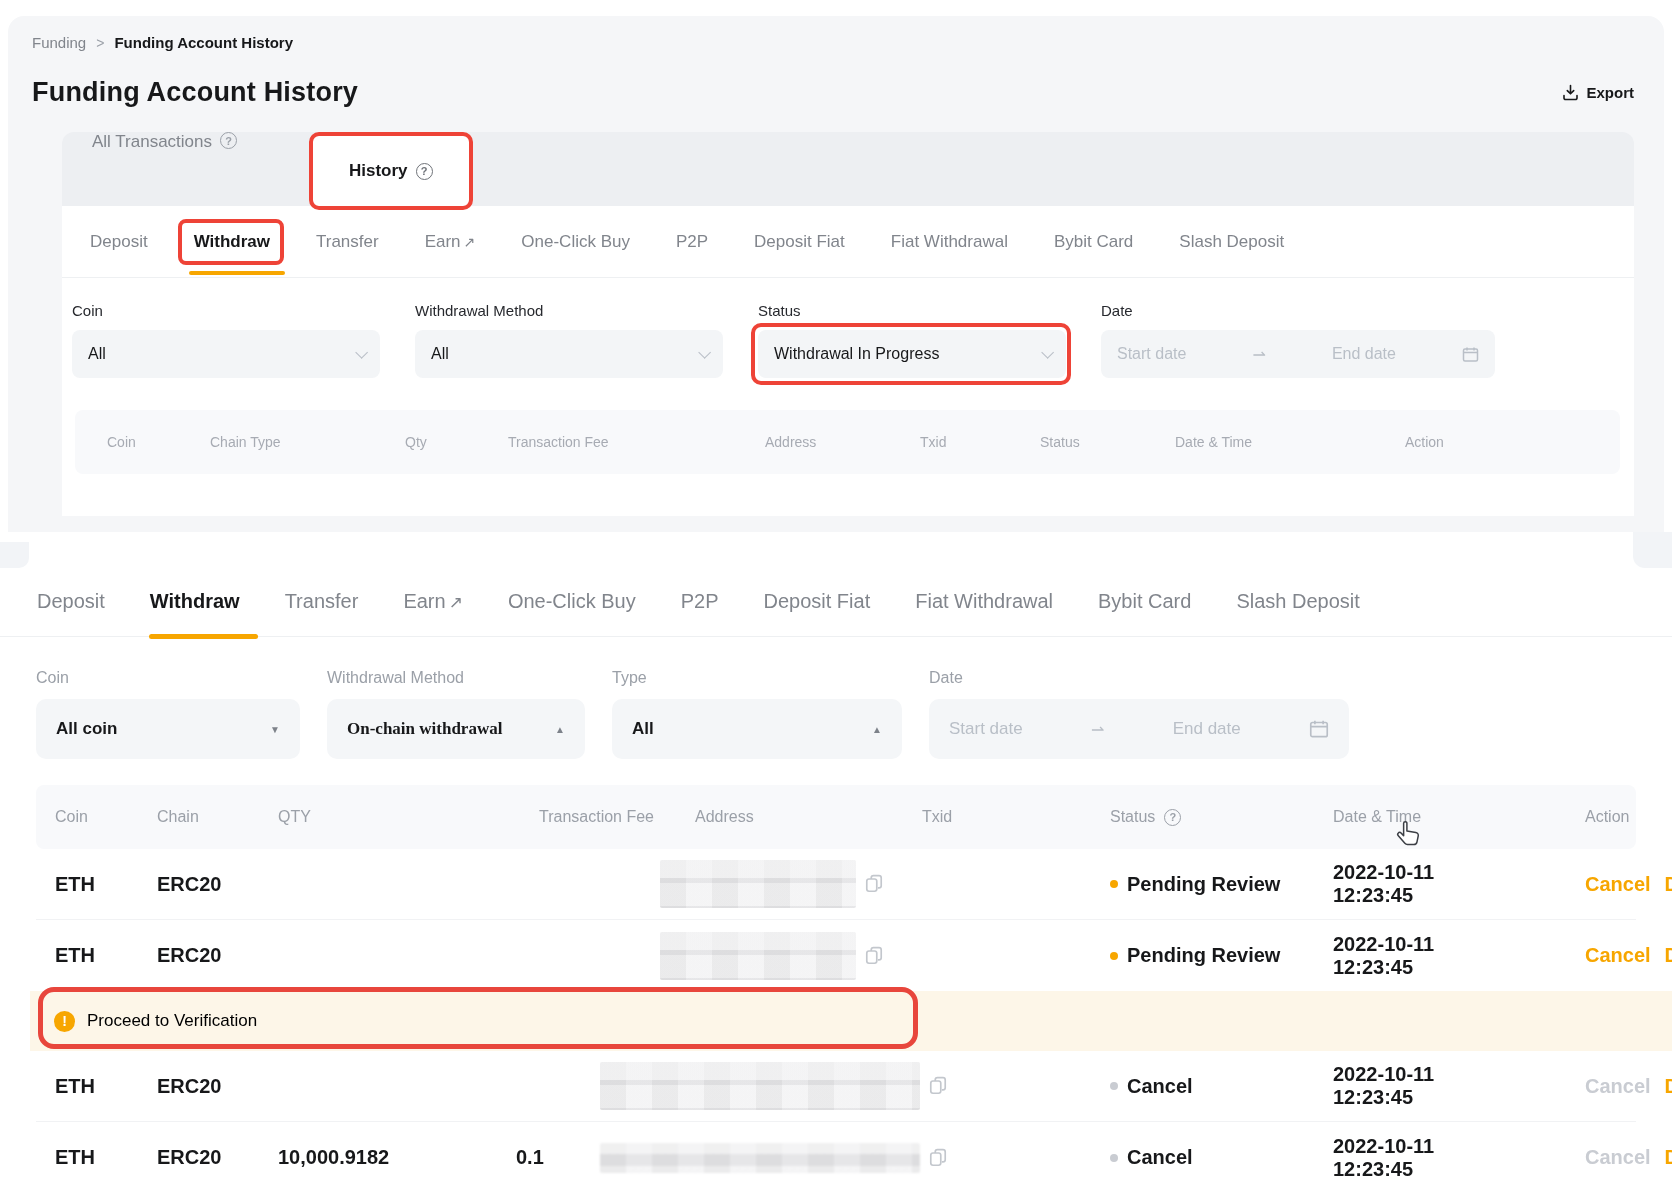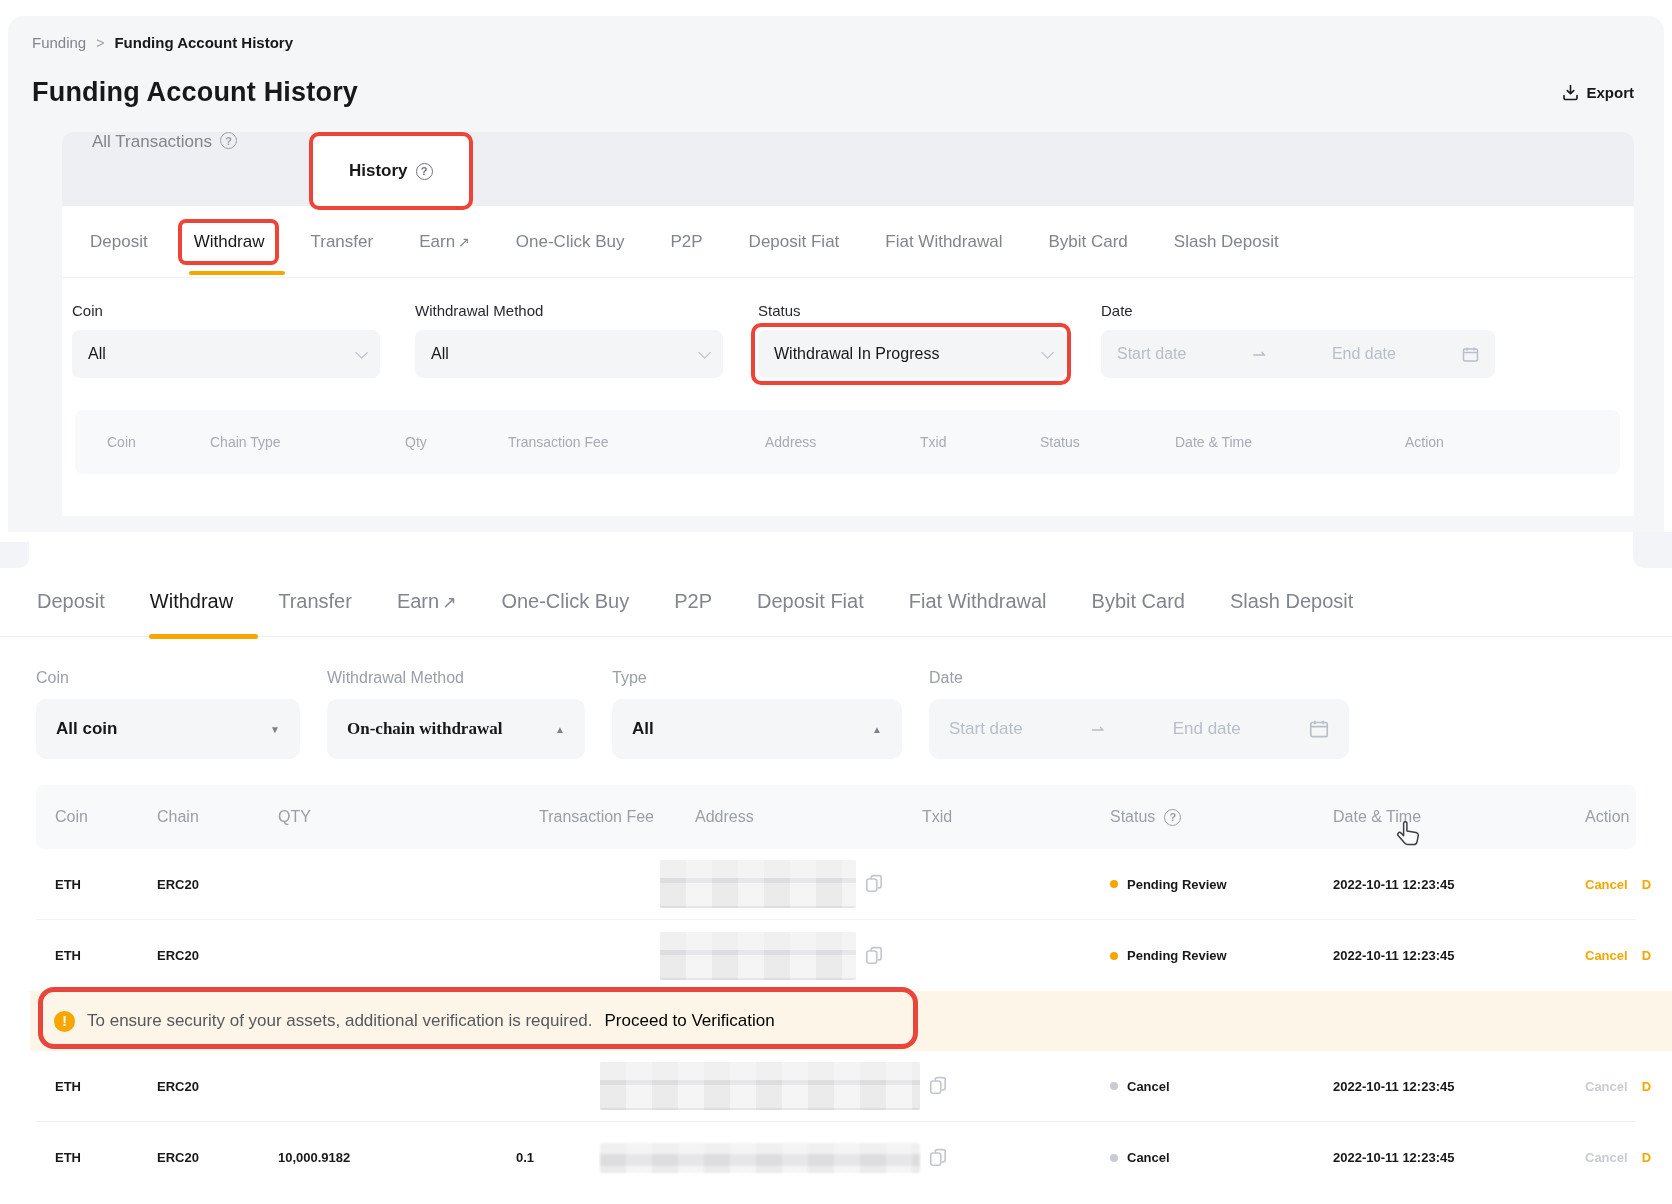--- a/index.html
+++ b/index.html
@@ -25,21 +25,21 @@
     border:4px solid #ee4337; border-radius:10px; font-size:17px; font-weight:700; color:#17181a;
     margin-bottom:-4px; position:relative; z-index:2; }
   .qmark { width:17px; height:17px; border:1.5px solid #9ba0a8; border-radius:50%; color:#9ba0a8;
     font-size:11px; display:inline-flex; align-items:center; justify-content:center; font-weight:700; }
   .tab-active .qmark { border-color:#6f7379; color:#6f7379; }
 
   .card-body { background:#fff; min-height:310px; }
   .subtabs { display:flex; gap:46px; align-items:center; height:72px; padding-left:28px;
     border-bottom:1px solid #eef0f2; font-size:17px; color:#81858c; position:relative; }
   .subtab { white-space:nowrap; cursor:pointer; }
-  .subtab.active { color:#17181a; font-weight:400; position:relative; }
+  .subtab.active { color:#17181a; font-weight:700; position:relative; }
   .annot { position:absolute; border:4px solid #ee4337; border-radius:8px; pointer-events:none; z-index:5; }
   .wd-annot { left:-16px; right:-14px; top:-13px; bottom:-13px; }
   .wd-underline { position:absolute; left:-5px; bottom:-23px; width:96px; height:4px; background:#f7a600; border-radius:2px; }
   .earn-arrow { font-size:14px; color:#81858c; margin-left:3px; }
 
   .filters { display:flex; gap:35px; padding:24px 0 26px 10px; }
   .fgroup { display:flex; flex-direction:column; }
   .fgroup .flabel { font-size:15px; color:#27292e; margin-bottom:11px; }
   .fbox { height:48px; background:#f3f5f7; border-radius:8px; display:flex; align-items:center;
     justify-content:space-between; padding:0 16px; font-size:16px; }
@@ -82,21 +82,21 @@
   .trow { display:grid; grid-template-columns:102px 121px 226px 150px 190px 188px 223px 252px 129px;
     padding-left:19px; align-items:center; }
   .bthead { height:64px; background:#f8f9fb; border-radius:8px; font-size:16px; color:#9ba0a8; }
   .bthead .pl78, .brow .pl78 { padding-left:78px; }
   .bthead .pl41 { padding-left:41px; }
   .bthead .fee, .brow .fee { text-align:right; padding-right:0; }
   .bthead .fee { padding-right:0; }
   .statcell { display:flex; align-items:center; gap:9px; white-space:nowrap; }
   .dtcell { position:relative; }
 
-  .brow { height:71px; font-size:13px; font-weight:700; color:#17181a; }
+  .brow { height:71px; font-size:20px; font-weight:700; color:#17181a; }
   .brow.divided { border-bottom:1px solid #f1f2f4; }
   .mosaic { background:
       linear-gradient(180deg, rgba(255,255,255,.55) 0 38%, rgba(255,255,255,0) 38%),
       repeating-linear-gradient(90deg, rgba(0,0,0,.05) 0 26px, rgba(0,0,0,.012) 26px 52px),
       repeating-linear-gradient(180deg, rgba(0,0,0,.028) 0 23px, rgba(255,255,255,.5) 23px 46px),
       #f0f0f2;
     border-radius:2px; height:48px; flex:0 0 auto; }
   .m-qty { width:154px; margin-left:6px; }
   .m-fee { width:42px; margin-left:12px; }
   .addrcell { display:flex; align-items:center; gap:9px; }
@@ -364,21 +364,20 @@
       <span class="pl78">2022-10-11 12:23:45</span>
       <span class="pl78 actcell">
         <span class="act">Cancel</span>
         <span class="act-more">D</span>
       </span>
     </div>
 
     <div class="banner">
       <span class="annot banner-annot"></span>
       <span class="warn-ic">!</span>
-      <span class="banner-text">To ensure security of your assets, additional verification is required.</span>
       <span class="banner-link">Proceed to Verification</span>
     </div>
 
     <div class="trow brow divided">
       <span>ETH</span>
       <span>ERC20</span>
       <span><span class="mosaic m-qty"></span></span>
       <span><span class="mosaic m-fee"></span></span>
       <span class="addrcell">
         <span class="mosaic m-addr-wide"></span>

